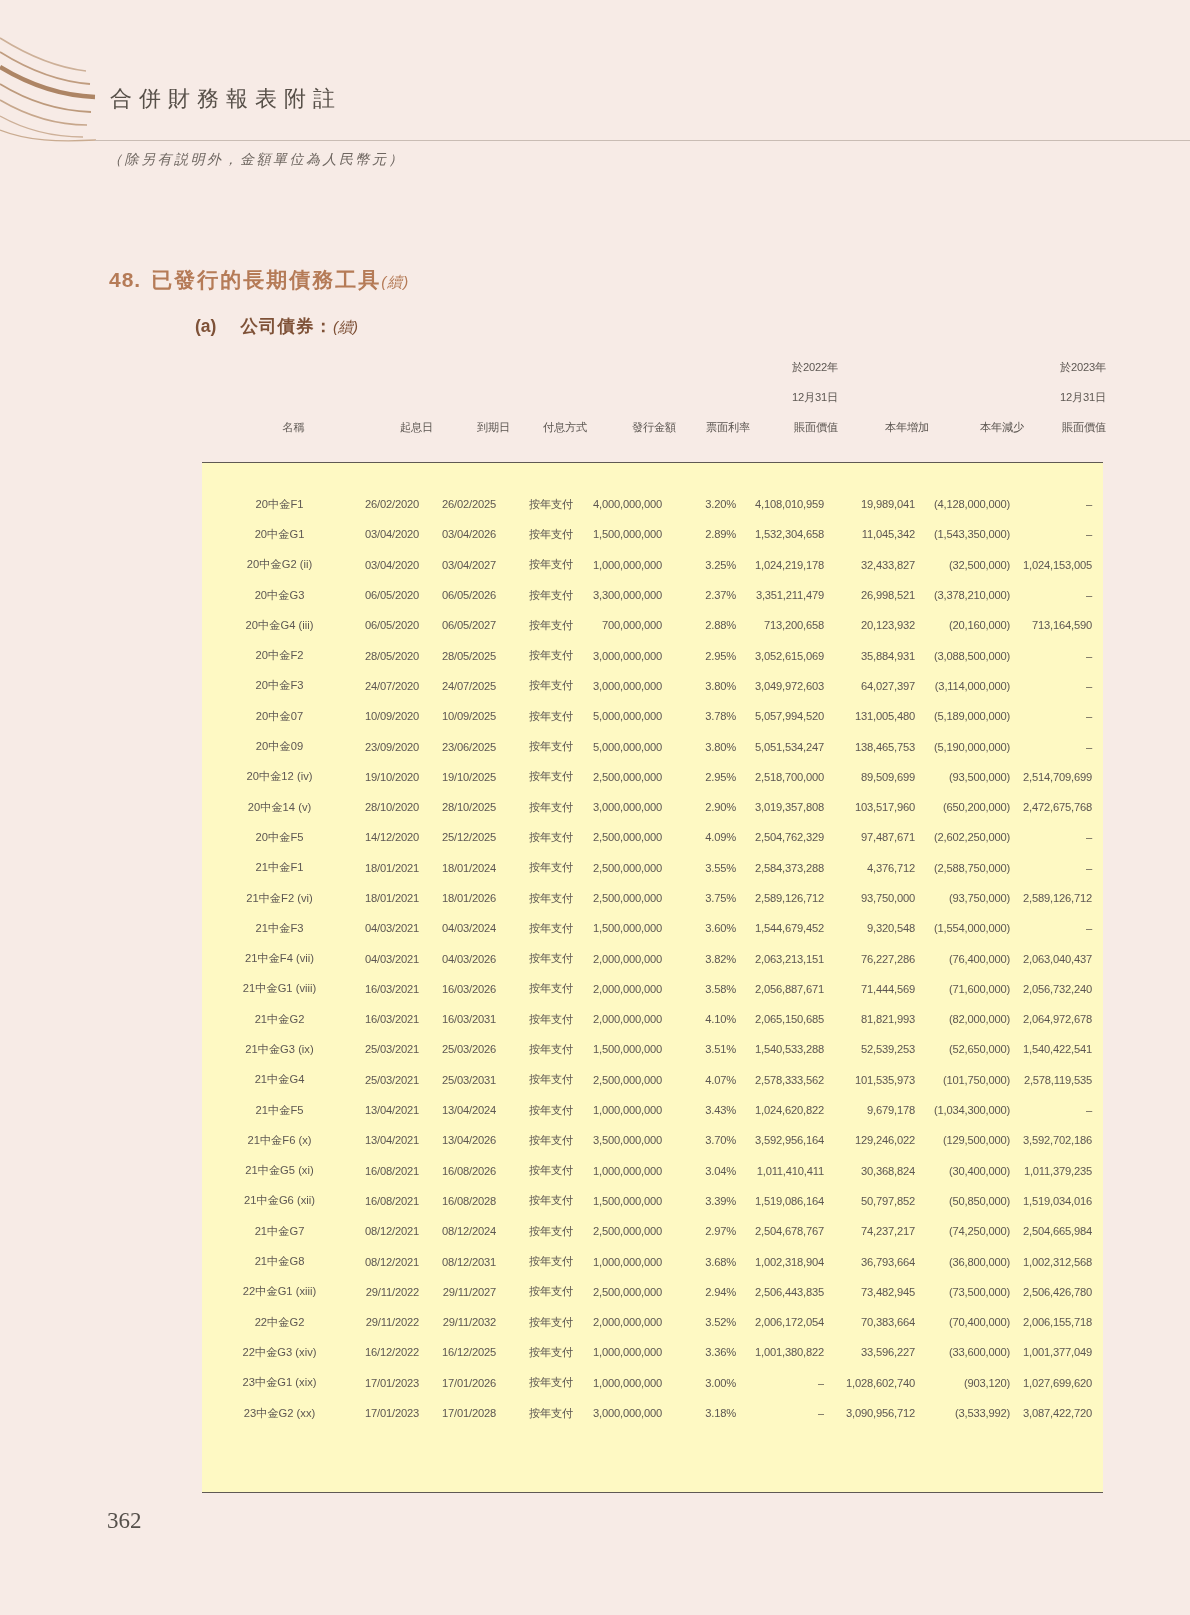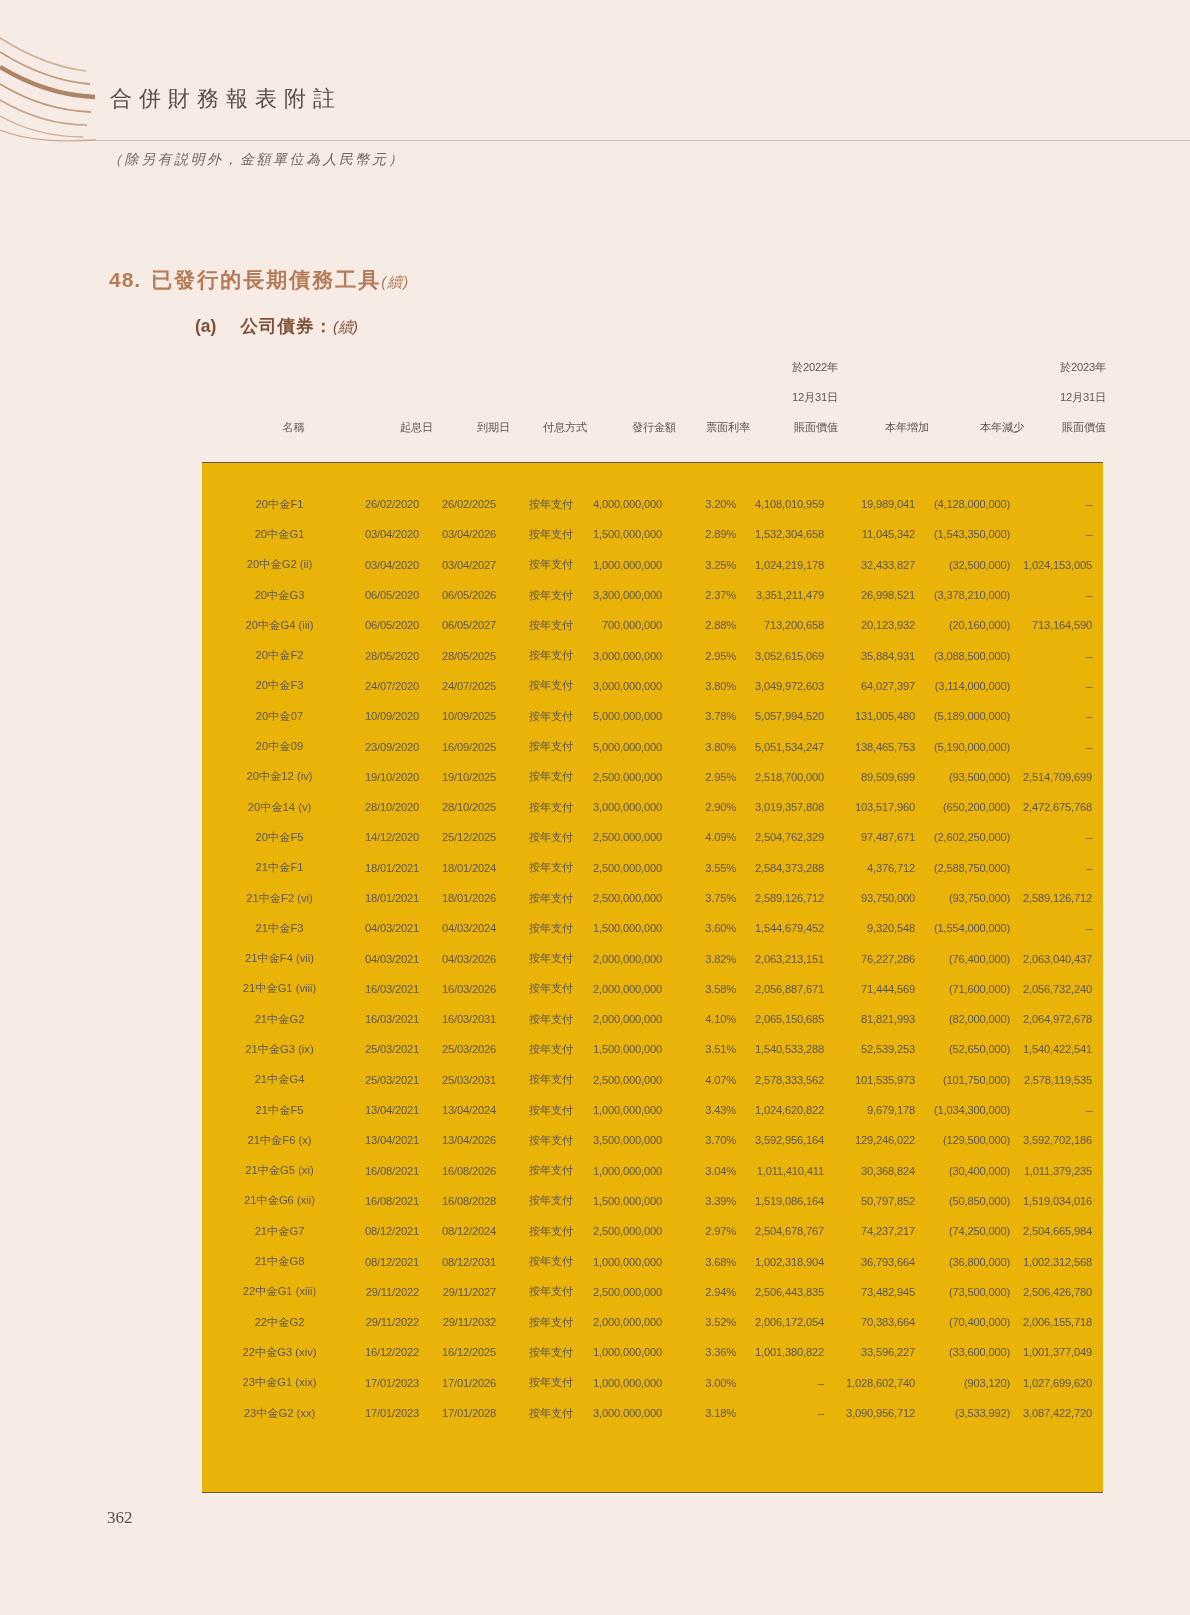--- a/index.html
+++ b/index.html
@@ -58,31 +58,31 @@
   table.grid td:first-child { text-align: center; padding-left: 10px; letter-spacing: 0; }
   table.grid td:last-child { padding-right: 11px; }
 
   .header-table { position: absolute; left: 216px; top: 352px; }
   .header-table td { height: 30px; vertical-align: bottom; padding-bottom: 5px; }
 
   .table-panel {
     position: absolute; left: 202px; top: 462px;
     width: 901px; height: 1031px;
     box-sizing: border-box;
-    background: #eab308;
+    background: #fef9c3;
     border-top: 1px solid #5f5954;
     border-bottom: 1px solid #5f5954;
   }
   .body-table { margin-top: 26px; }
   .body-table td { height: 30.3px; }
 
   .page-number {
     position: absolute; left: 107px; top: 1508px;
     font-family: "Liberation Serif", "DejaVu Serif", serif;
-    font-size: 17px; color: #55504b;
+    font-size: 23px; color: #55504b;
   }
 </style>
 </head>
 <body>
 
 <svg class="swirl" width="112" height="126" viewBox="0 0 112 126" aria-hidden="true">
   <path d="M0,12 C32,32 60,42 86,45" fill="none" stroke="#cdb098" stroke-width="1.6"></path>
   <path d="M0,26 C32,46 63,56 90,58" fill="none" stroke="#c09d80" stroke-width="1.8"></path>
   <path d="M0,41 C33,61 66,70 95,71" fill="none" stroke="#ad8565" stroke-width="4.4"></path>
   <path d="M0,58 C31,77 62,85 91,86" fill="none" stroke="#bd9a7c" stroke-width="1.8"></path>
@@ -263,21 +263,21 @@
           <td>5,000,000,000</td>
           <td>3.78%</td>
           <td>5,057,994,520</td>
           <td>131,005,480</td>
           <td>(5,189,000,000)</td>
           <td>–</td>
         </tr>
         <tr>
           <td>20中金09</td>
           <td>23/09/2020</td>
-          <td>16/09/2025</td>
+          <td>23/06/2025</td>
           <td>按年支付</td>
           <td>5,000,000,000</td>
           <td>3.80%</td>
           <td>5,051,534,247</td>
           <td>138,465,753</td>
           <td>(5,190,000,000)</td>
           <td>–</td>
         </tr>
         <tr>
           <td>20中金12 (iv)</td>

